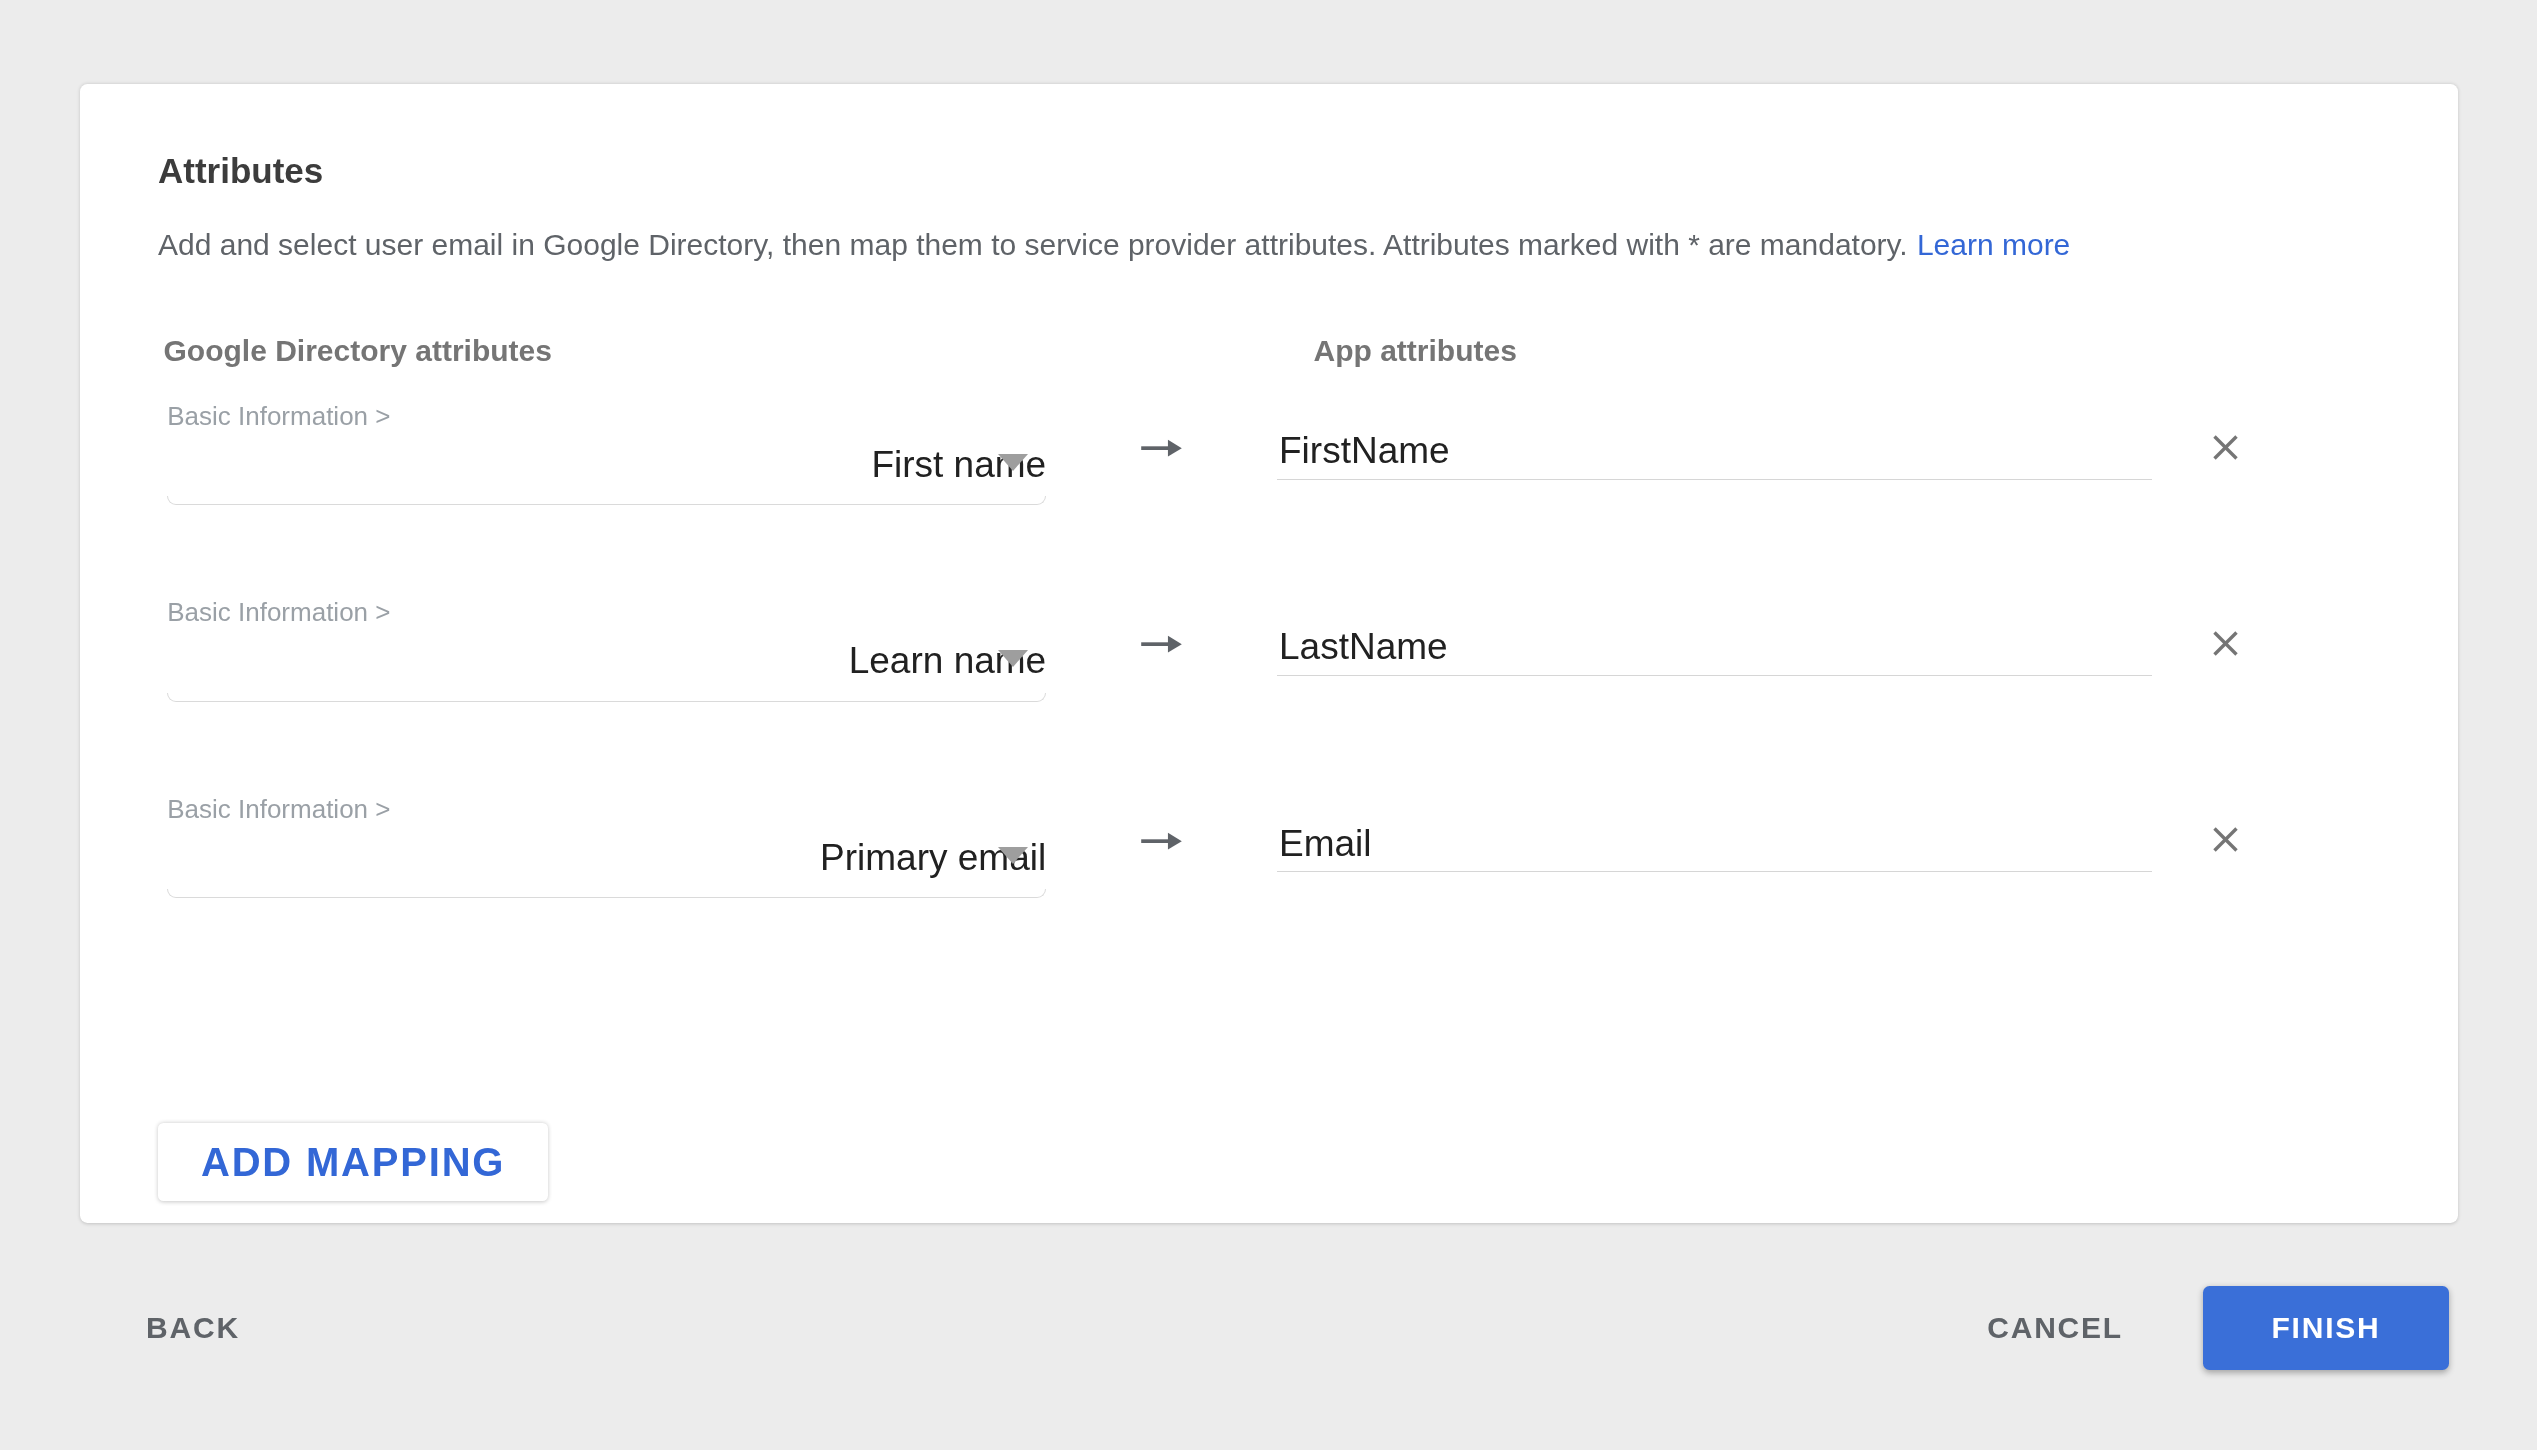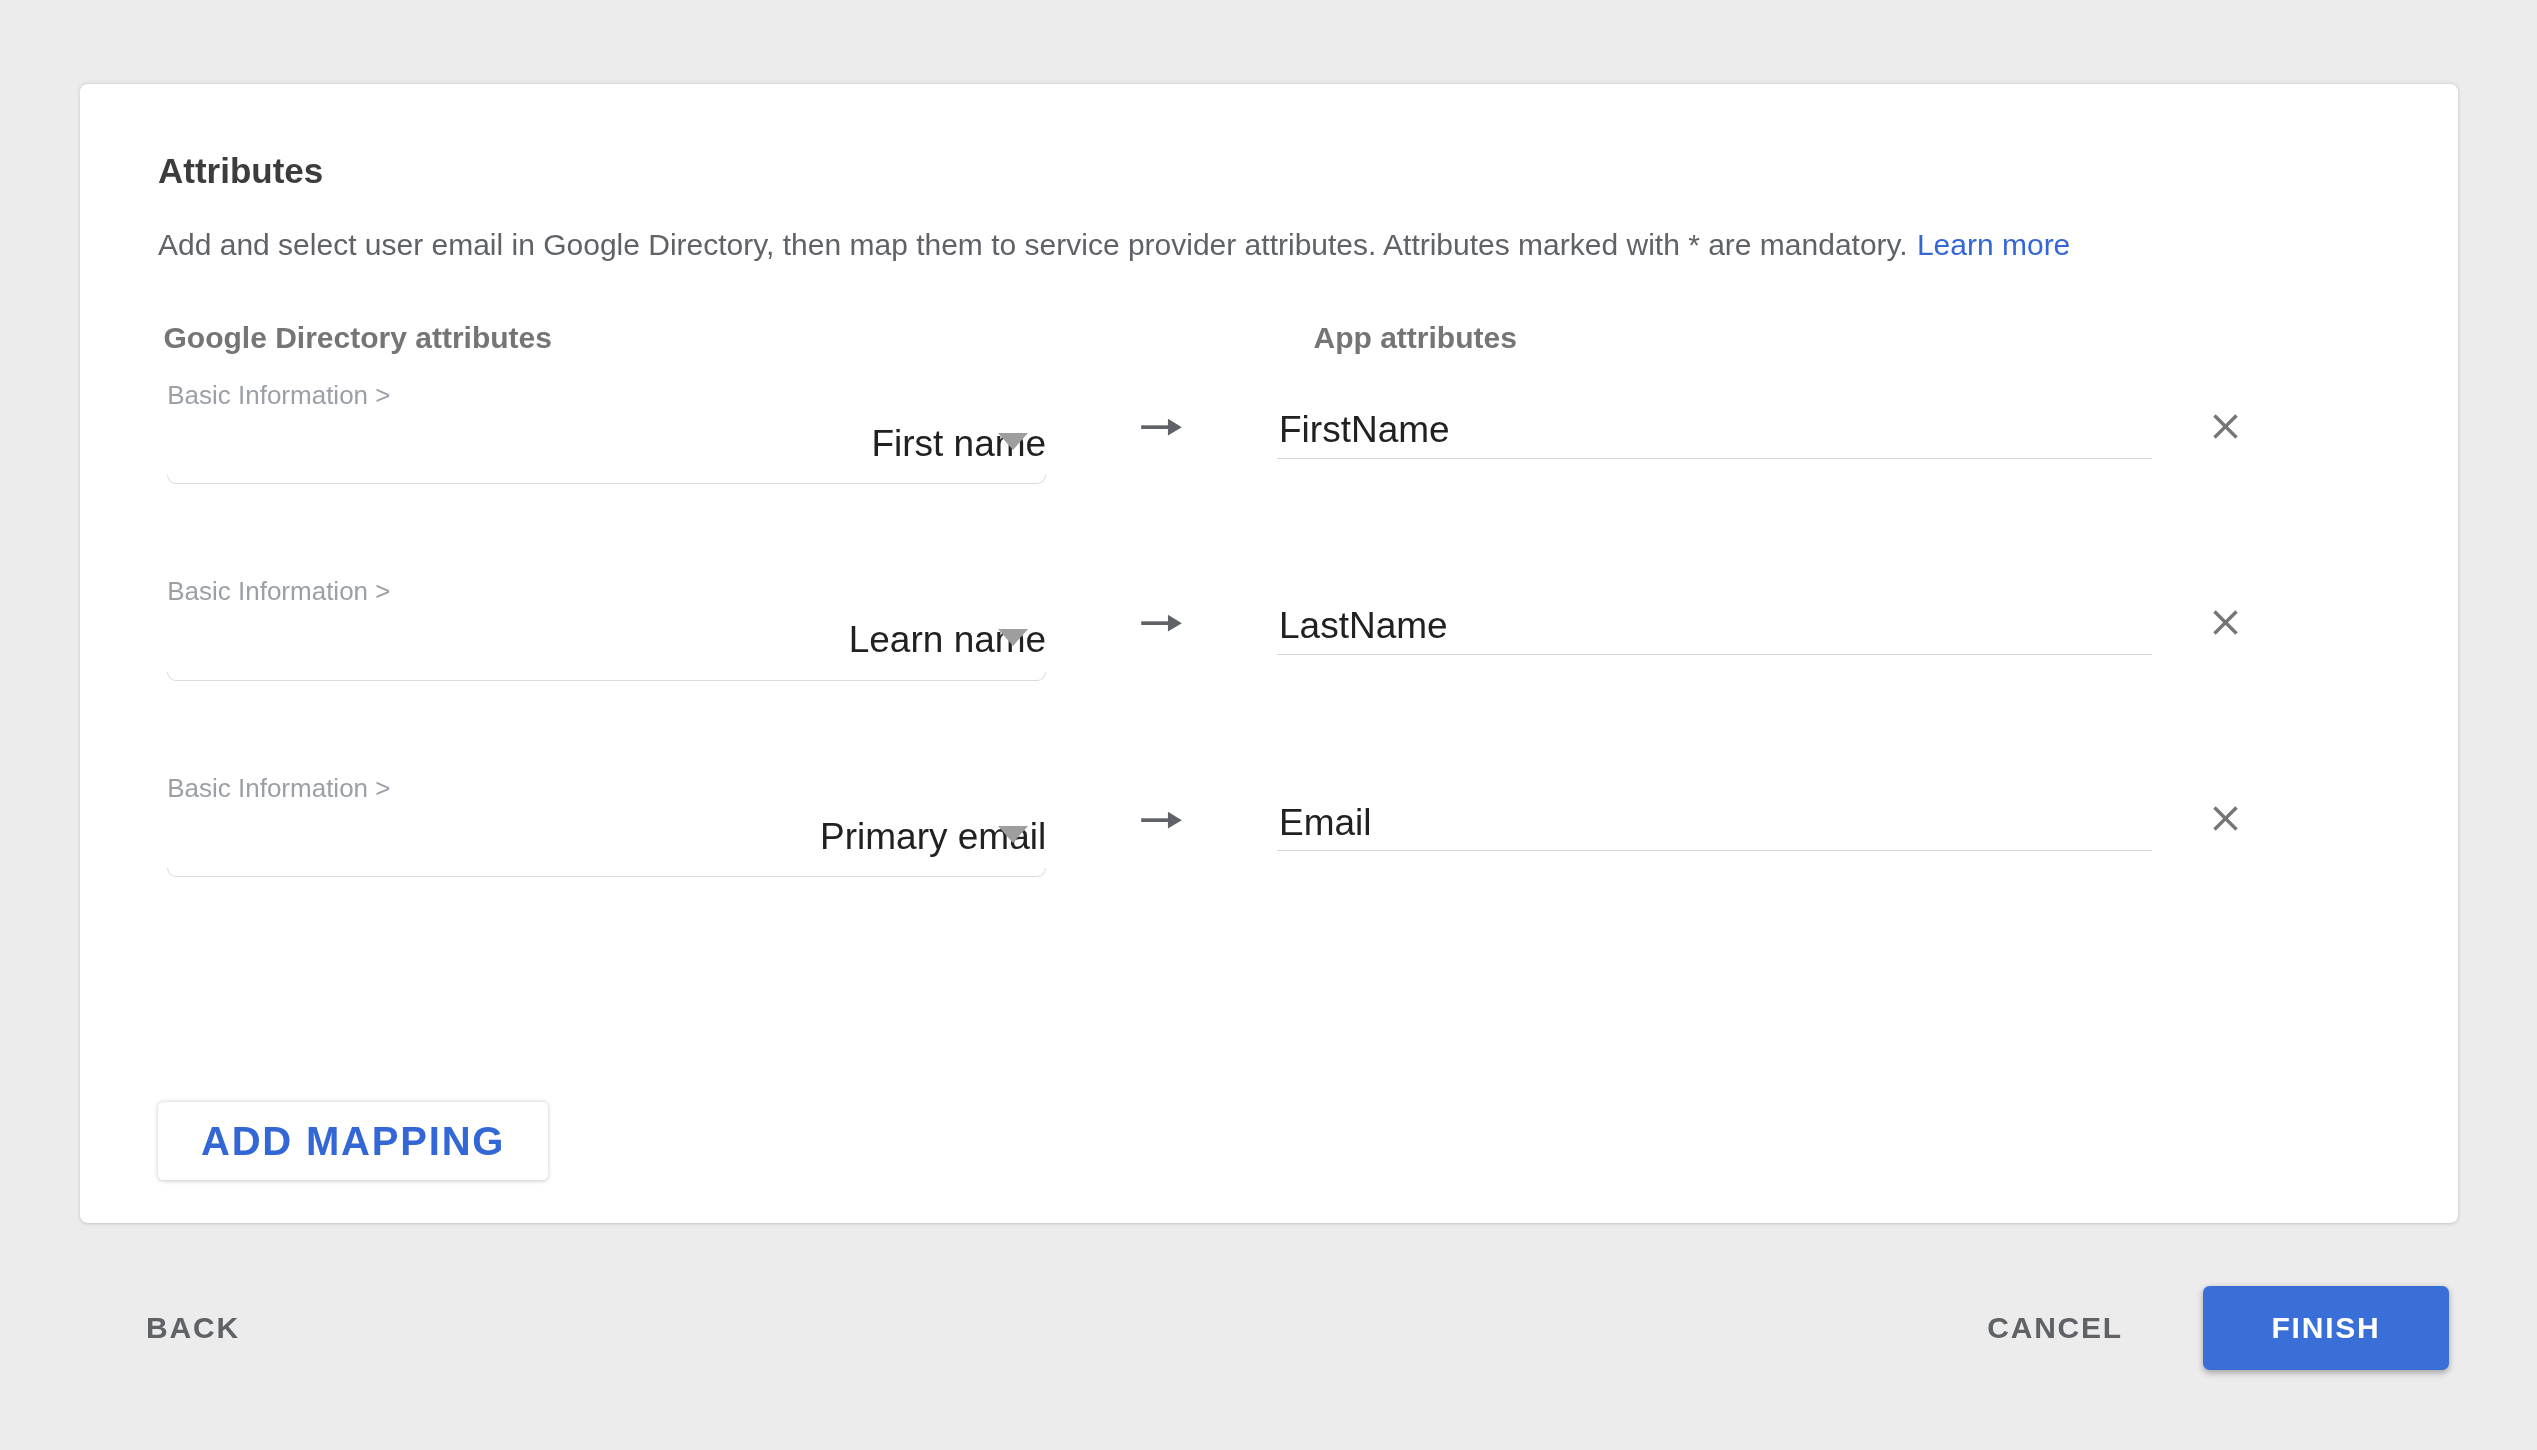--- a/index.html
+++ b/index.html
@@ -52,28 +52,28 @@
     cursor: pointer;
     text-decoration: none;
   }
 
   
   .grid-row {
     display: grid;
     grid-template-columns: 879px 231px 879px 139px;
     margin-left: 5.5px;
   }
-  .column-headers { margin-top: 52px; gap: 20px; }
+  .column-headers { margin-top: 65px; gap: 20px; }
   .column-header {
     font-size: 30px;
     font-weight: bold;
     color: var(--header-gray);
     line-height: 37px;
   }
-  .rows-container { margin-top: 24px; }
+  .rows-container { margin-top: 32px; }
   .mapping-row { margin-bottom: 92px; margin-left: 9.2px; }
 
   .gd-cell { position: relative; }
   .category-label {
     font-size: 26px;
     color: var(--label-gray);
     line-height: 31px;
   }
   .select-field {
     position: relative;

